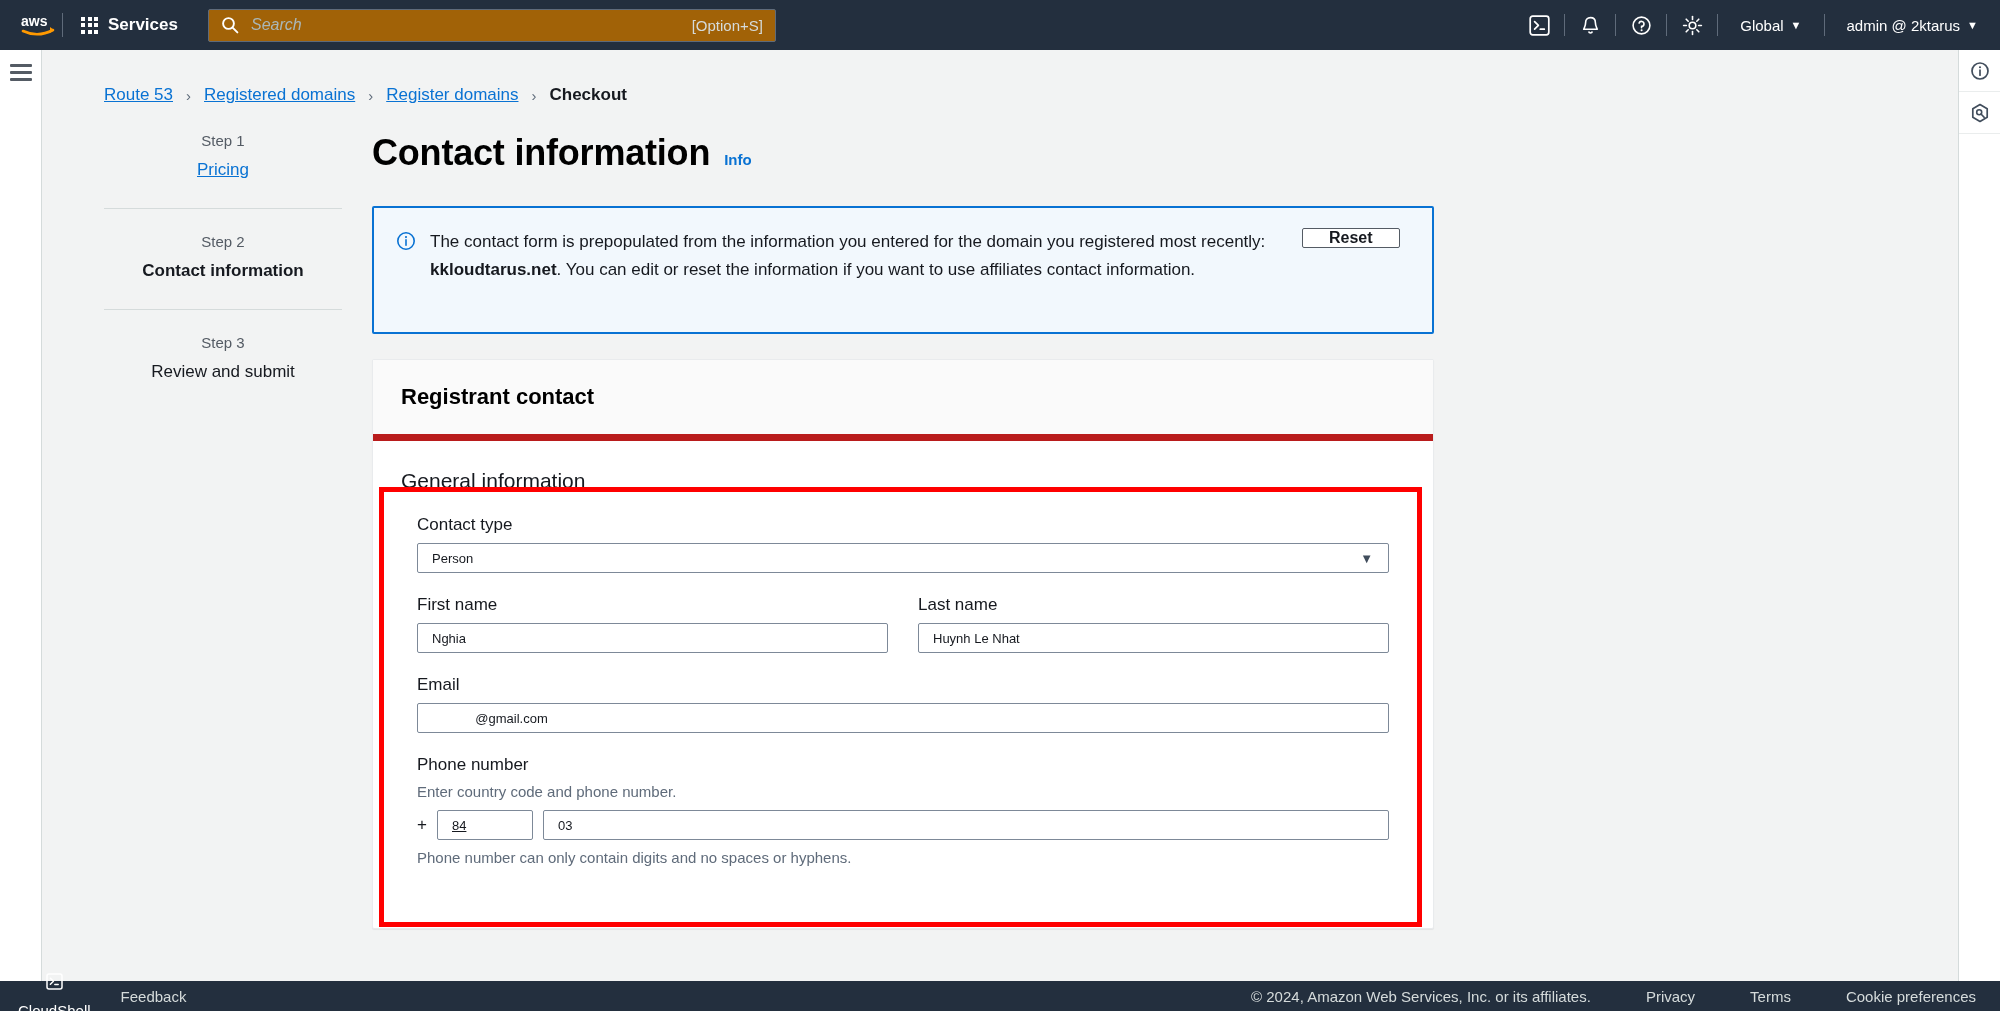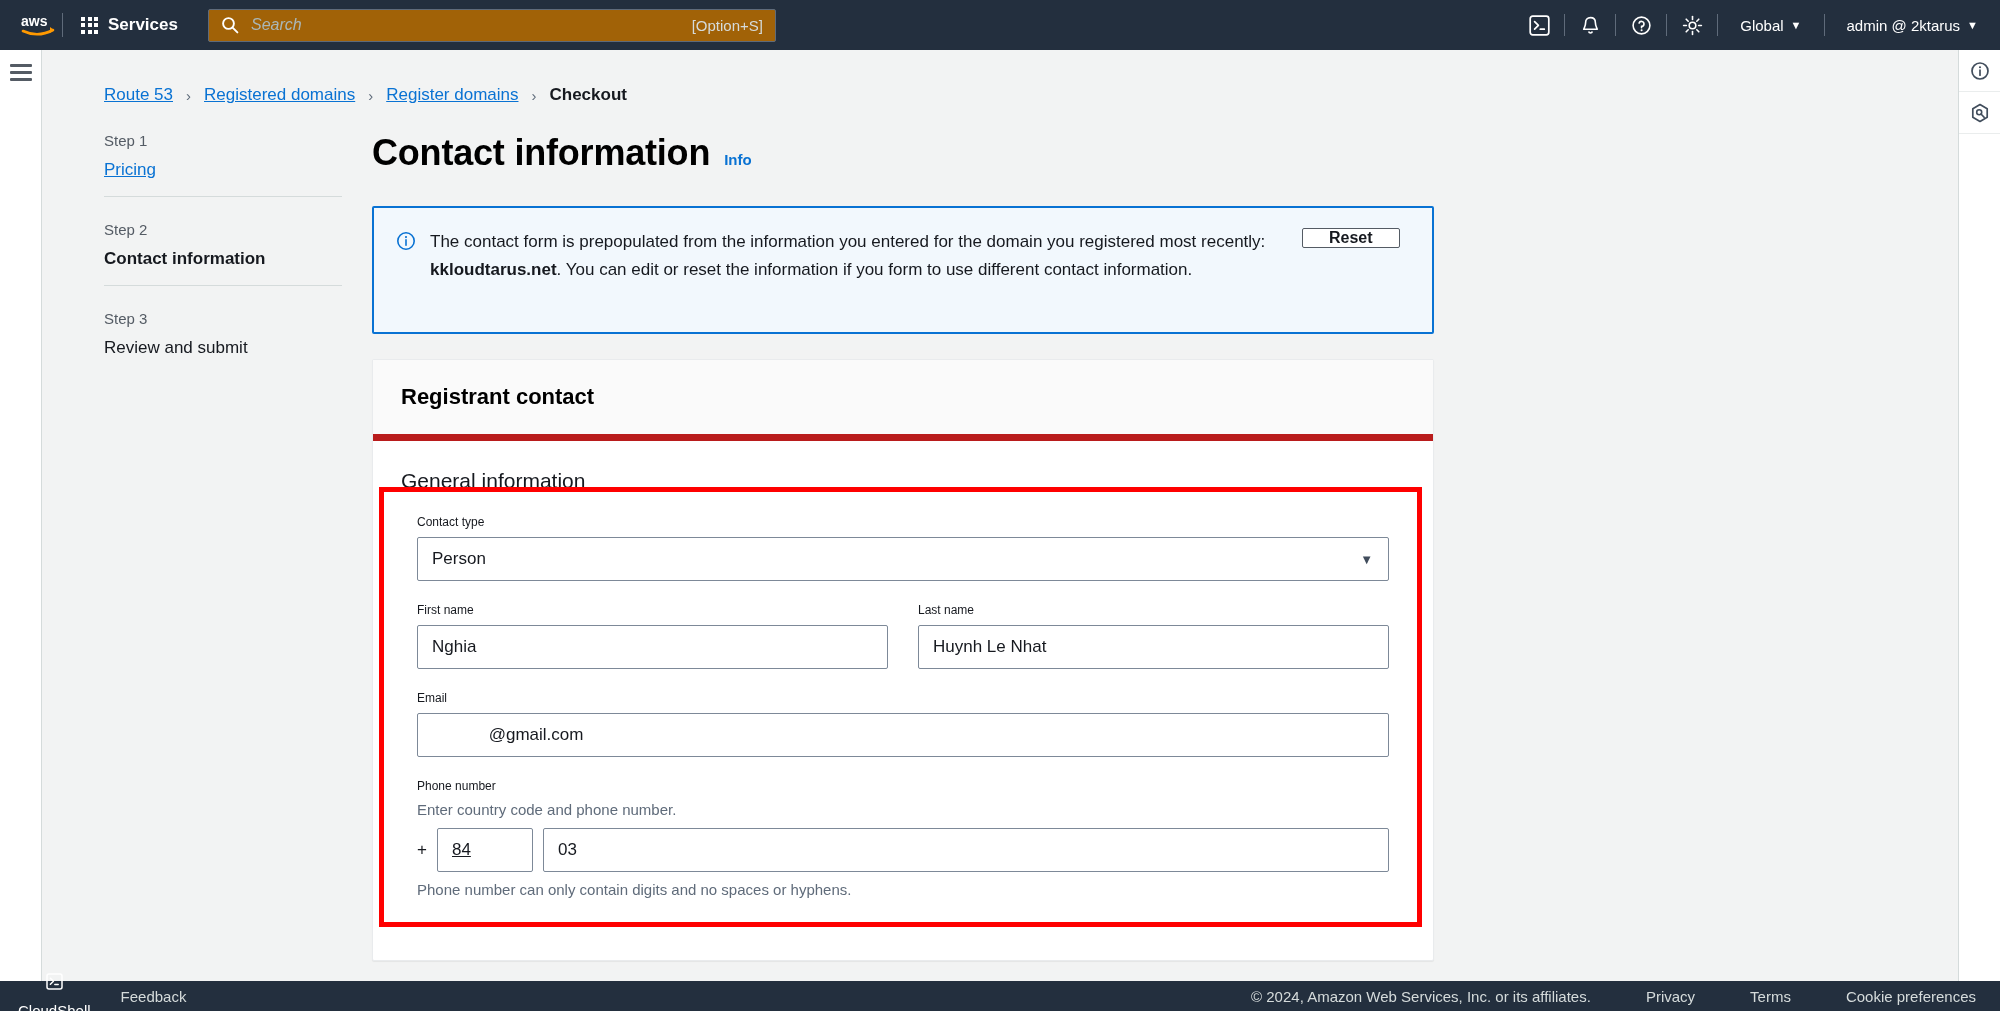--- a/index.html
+++ b/index.html
@@ -111,21 +111,21 @@
     font-size: 17px;
   }
   .crumb-link { color: #0972d3; text-decoration: underline; cursor: pointer; }
   .crumb-last { color: #16191f; font-weight: 700; }
   .crumb-sep { color: #5f6b7a; font-size: 15px; }
 
   .body-cols { display: flex; padding-left: 61px; margin-top: 27px; }
 
   
   .steps { width: 268px; flex: 0 0 268px; padding-right: 30px; }
-  .step-block { padding: 0 0 16px 0; }
+  .step-block { padding: 0 0 28px 0; text-align: center; }
   .step-block.divided { border-bottom: 1px solid #d5dbdb; }
   .step-spacer { height: 24px; }
   .step-num { font-size: 15px; color: #545b64; margin-bottom: 11px; }
   .step-title { font-size: 17px; color: #16191f; }
   .step-title.link { color: #0972d3; text-decoration: underline; cursor: pointer; }
   .step-title.current { font-weight: 700; }
 
   
   .main { flex: 1; max-width: 1062px; }
   .page-title-row { display: flex; align-items: baseline; gap: 14px; }
@@ -178,29 +178,29 @@
     position: absolute;
     left: 6px; top: 46px;
     width: 1043px; height: 440px;
     border: 5px solid #ff0000;
     pointer-events: none;
     z-index: 5;
   }
 
   .fields { padding: 22px 16px 0 16px; }
   .field { margin-bottom: 22px; }
-  .field-label { font-size: 12px; color: #16191f; margin-bottom: 8px; display: block; }
+  .field-label { font-size: 17px; color: #16191f; margin-bottom: 8px; display: block; }
   .field-desc { font-size: 15px; color: #5f6b7a; margin-bottom: 10px; }
   .field-hint { font-size: 15px; color: #5f6b7a; margin-top: 9px; }
 
   .inp {
-    width: 100%; height: 44px;
+    width: 100%; height: 30px;
     border: 1px solid #7d8998; border-radius: 2px;
     background: #ffffff;
-    font-size: 17px; color: #16191f;
+    font-size: 13px; color: #16191f;
     padding: 0 14px; outline: none;
     font-family: "Liberation Sans", sans-serif;
   }
   .sel-wrap { position: relative; }
   .sel-wrap .arrow {
     position: absolute; right: 16px; top: 50%; transform: translateY(-50%);
     pointer-events: none; color: #414d5c; font-size: 13px;
   }
   .two-col { display: flex; gap: 30px; }
   .two-col > div { flex: 1; }
@@ -378,21 +378,21 @@
 
       <div class="alert">
         <div class="alert-icon">
           <svg width="20" height="20" viewBox="0 0 20 20">
             <circle cx="10" cy="10" r="8.2" stroke="#0972d3" stroke-width="1.6" fill="none"></circle>
             <circle cx="10" cy="6.1" r="1.05" fill="#0972d3"></circle>
             <line x1="10" y1="8.9" x2="10" y2="14.3" stroke="#0972d3" stroke-width="1.6" stroke-linecap="round"></line>
           </svg>
         </div>
         <div class="alert-text">
-          <span>The contact form is prepopulated from the information you entered for the domain you registered most recently: </span><b>kkloudtarus.net</b><span>. You can edit or reset the information if you form to use different contact information.</span>
+          <span>The contact form is prepopulated from the information you entered for the domain you registered most recently: </span><b>kkloudtarus.net</b><span>. You can edit or reset the information if you want to use affiliates contact information.</span>
         </div>
         <div class="alert-action">
           <button class="btn-normal">Reset</button>
         </div>
       </div>
 
       <div class="card">
         <div class="card-header">
           <h2>Registrant contact</h2>
         </div>

